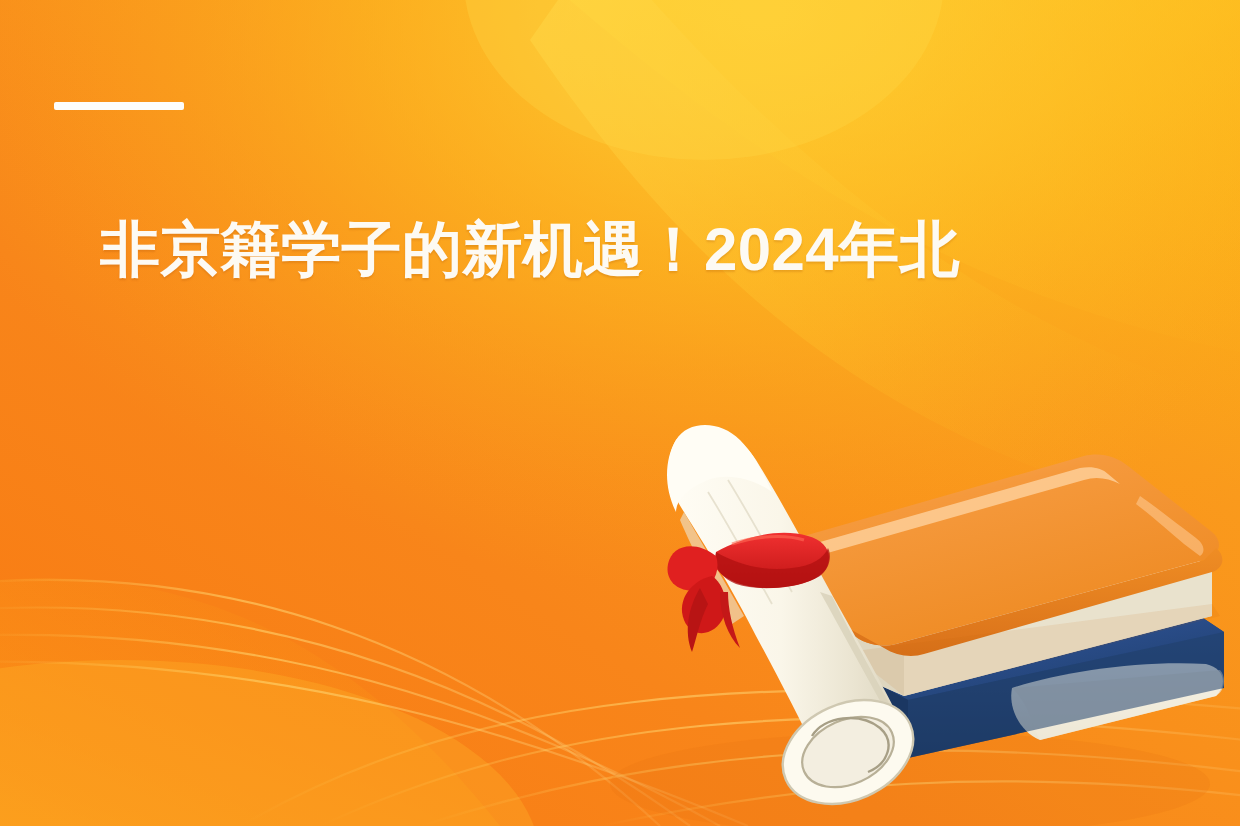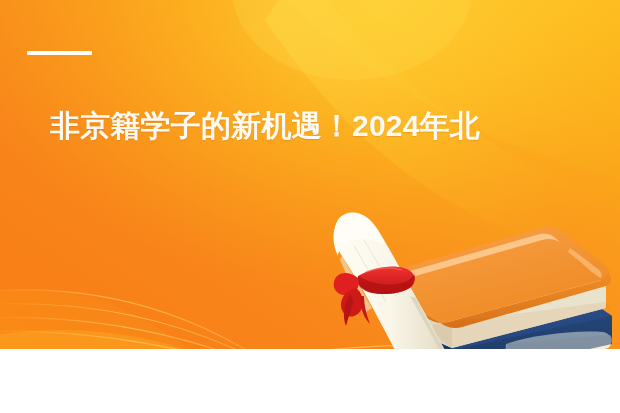--- a/index.html
+++ b/index.html
@@ -8,21 +8,21 @@
     background: #ffffff;
   }
   body {
     font-family: "Liberation Sans", "DejaVu Sans", sans-serif;
   }
 
   
   #banner {
     position: relative;
     width: 620px;
-    height: 349px;
+    height: 413px;
     overflow: hidden;
     background: #000000;
   }
 
   
   .bg-svg {
     position: absolute;
     inset: 0;
     width: 620px;
     height: 413px;

